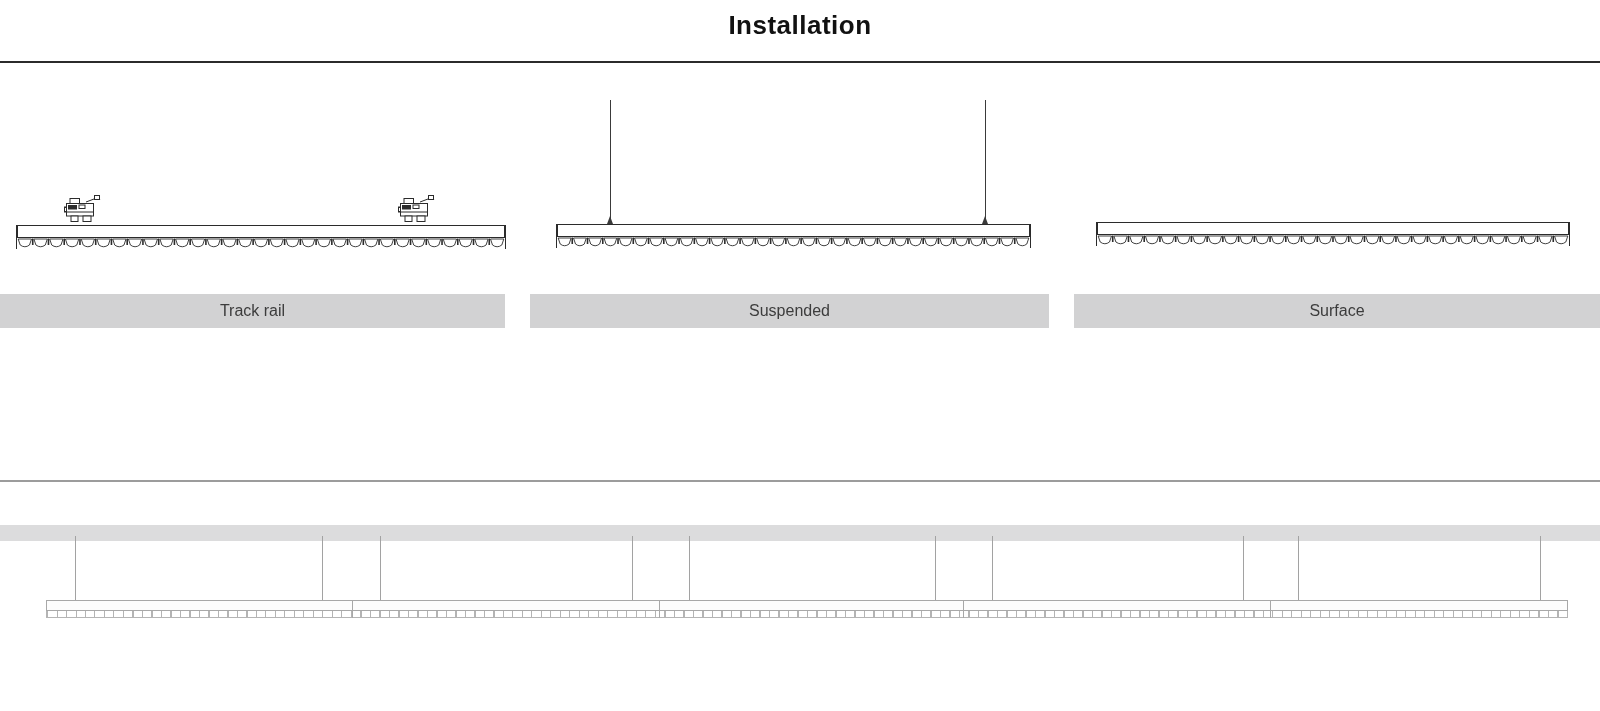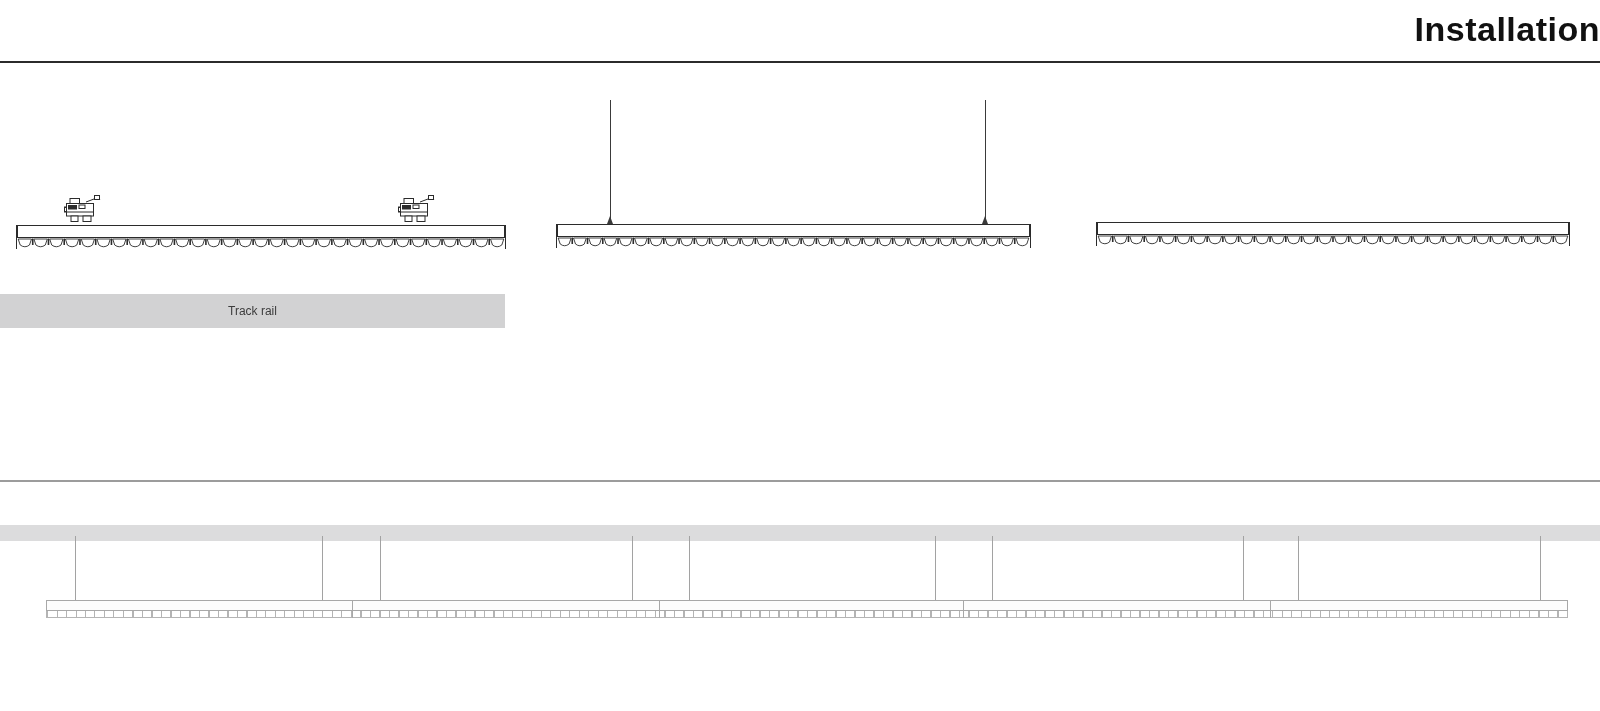--- a/index.html
+++ b/index.html
@@ -4,30 +4,30 @@
 <style>
   :root{
     --label-bar:#d2d2d3; --label-text:#3c3c3c; --title-text:#111111;
     --installation-divider:#2b2b2b; --linkable-divider:#9c9c9c;
     --ceiling-bar:#dcdcdd; --drawing-stroke-dark:#2b2b2b; --drawing-stroke-light:#a8a8a8;
   }
   *{margin:0;padding:0;box-sizing:border-box}
   html,body{width:1600px;height:711px;background:#ffffff;overflow:hidden;
     font-family:"Liberation Sans","DejaVu Sans",sans-serif;}
   .page{position:relative;width:1600px;height:711px;background:#fff;}
-  .title{position:absolute;left:0;width:1600px;text-align:right;
-    font-weight:bold;font-size:34px;color:var(--title-text);letter-spacing:0.5px;}
+  .title{position:absolute;left:0;width:1600px;text-align:center;
+    font-weight:bold;font-size:26px;color:var(--title-text);letter-spacing:0.5px;}
   .title-installation{top:10px;}
   .title-linkable{top:434px;}
   .rule{position:absolute;left:0;width:1600px;height:2px;}
   .rule-dark{top:61px;background:var(--installation-divider);}
   .rule-light{top:480px;background:var(--linkable-divider);}
   .label-bar{position:absolute;top:294px;height:34px;background:var(--label-bar);
     display:flex;align-items:center;justify-content:center;}
-  .label-bar span{font-size:12px;color:var(--label-text);}
+  .label-bar span{font-size:16px;color:var(--label-text);}
   #label-track{left:0;width:505px;}
   #label-suspended{left:530px;width:519px;}
   #label-surface{left:1074px;width:526px;}
   .canvas{position:absolute;left:0;top:0;width:1600px;height:711px;pointer-events:none;}
   .fixture{position:absolute;border-left:1px solid var(--drawing-stroke-dark);
     border-right:1px solid var(--drawing-stroke-dark);}
   .fixture .bar{height:13px;border:1px solid var(--drawing-stroke-dark);background:#fff;}
   .fixture svg{display:block;}
   .wire{position:absolute;width:1px;background:#3a3a3a;}
   .wire-grip{position:absolute;width:0;height:0;border-left:3px solid transparent;
@@ -273,20 +273,26 @@
       </svg>
       <div class="wire" style="left: 610px; top: 100px; height: 124px;"></div>
       <div class="wire-grip" style="left: 607px; top: 216px;"></div>
       <div class="wire" style="left: 985px; top: 100px; height: 124px;"></div>
       <div class="wire-grip" style="left: 982px; top: 216px;"></div>
     </div>
 
   <div class="label-bar" id="label-track">
     <span>Track rail</span>
   </div>
+  <div class="label-bar" id="label-suspended">
+    <span>Suspended</span>
+  </div>
+  <div class="label-bar" id="label-surface">
+    <span>Surface</span>
+  </div>
 
   <div class="rule rule-light"></div>
 
   <div class="ceiling-bar"></div>
   <div class="canvas" id="linkable-canvas">
       <div class="link-wire" style="left: 75px; top: 536px; height: 64px;"></div>
       <div class="link-wire" style="left: 322px; top: 536px; height: 64px;"></div>
       <div class="link-wire" style="left: 380px; top: 536px; height: 64px;"></div>
       <div class="link-wire" style="left: 632px; top: 536px; height: 64px;"></div>
       <div class="link-wire" style="left: 689px; top: 536px; height: 64px;"></div>

